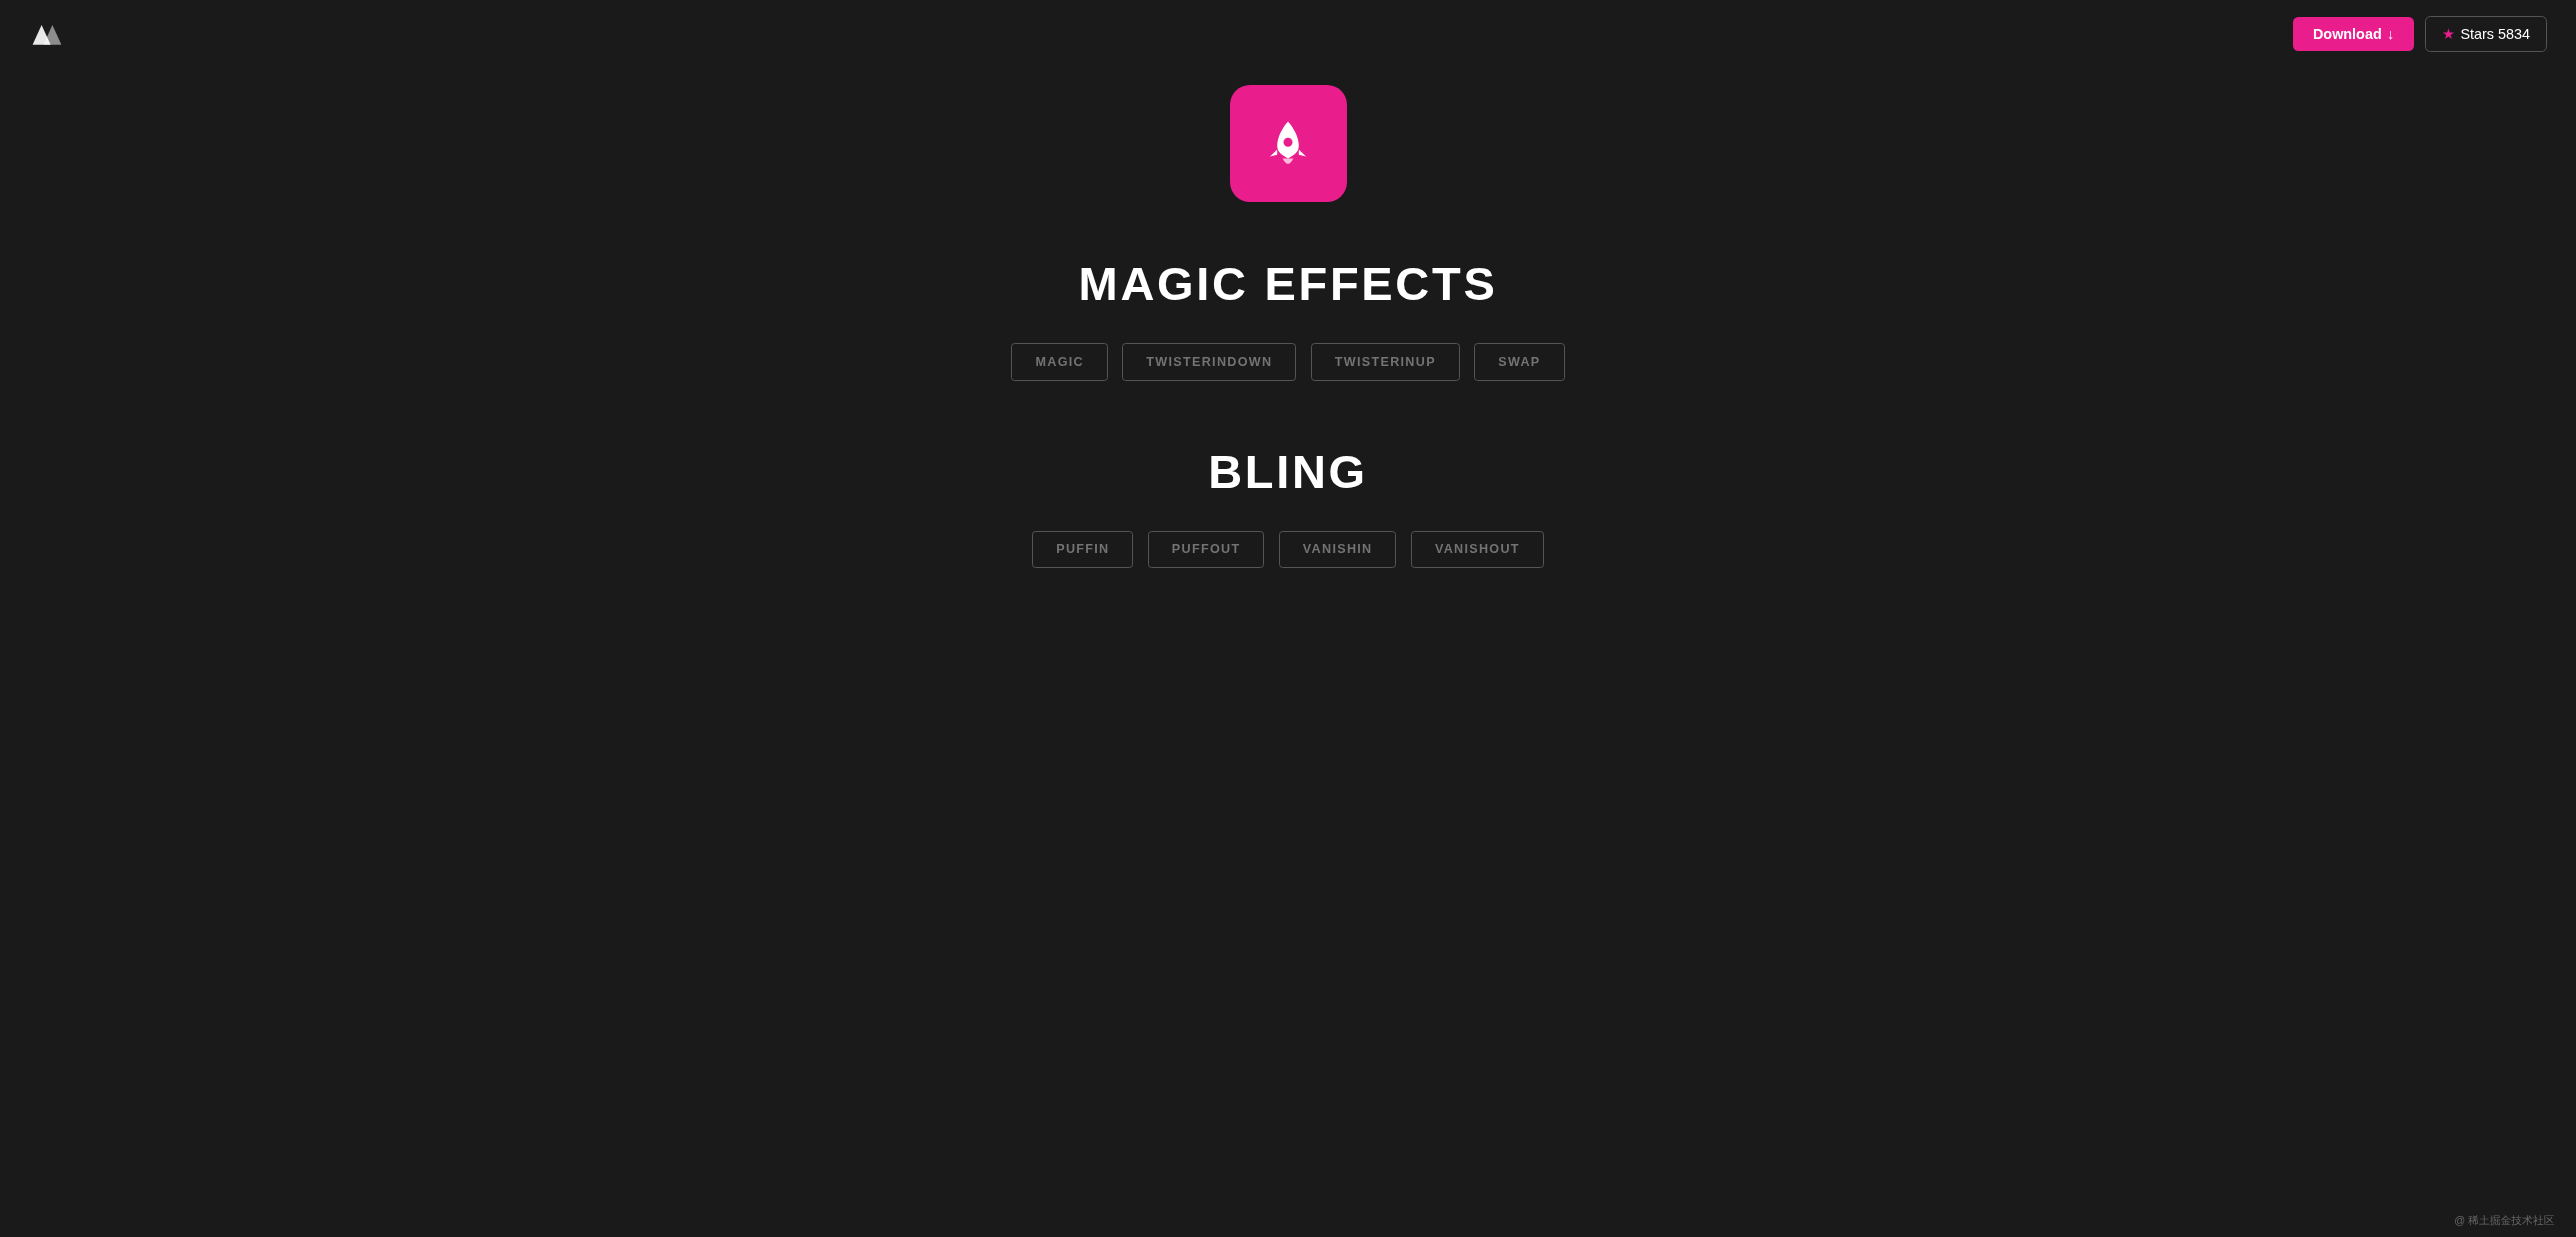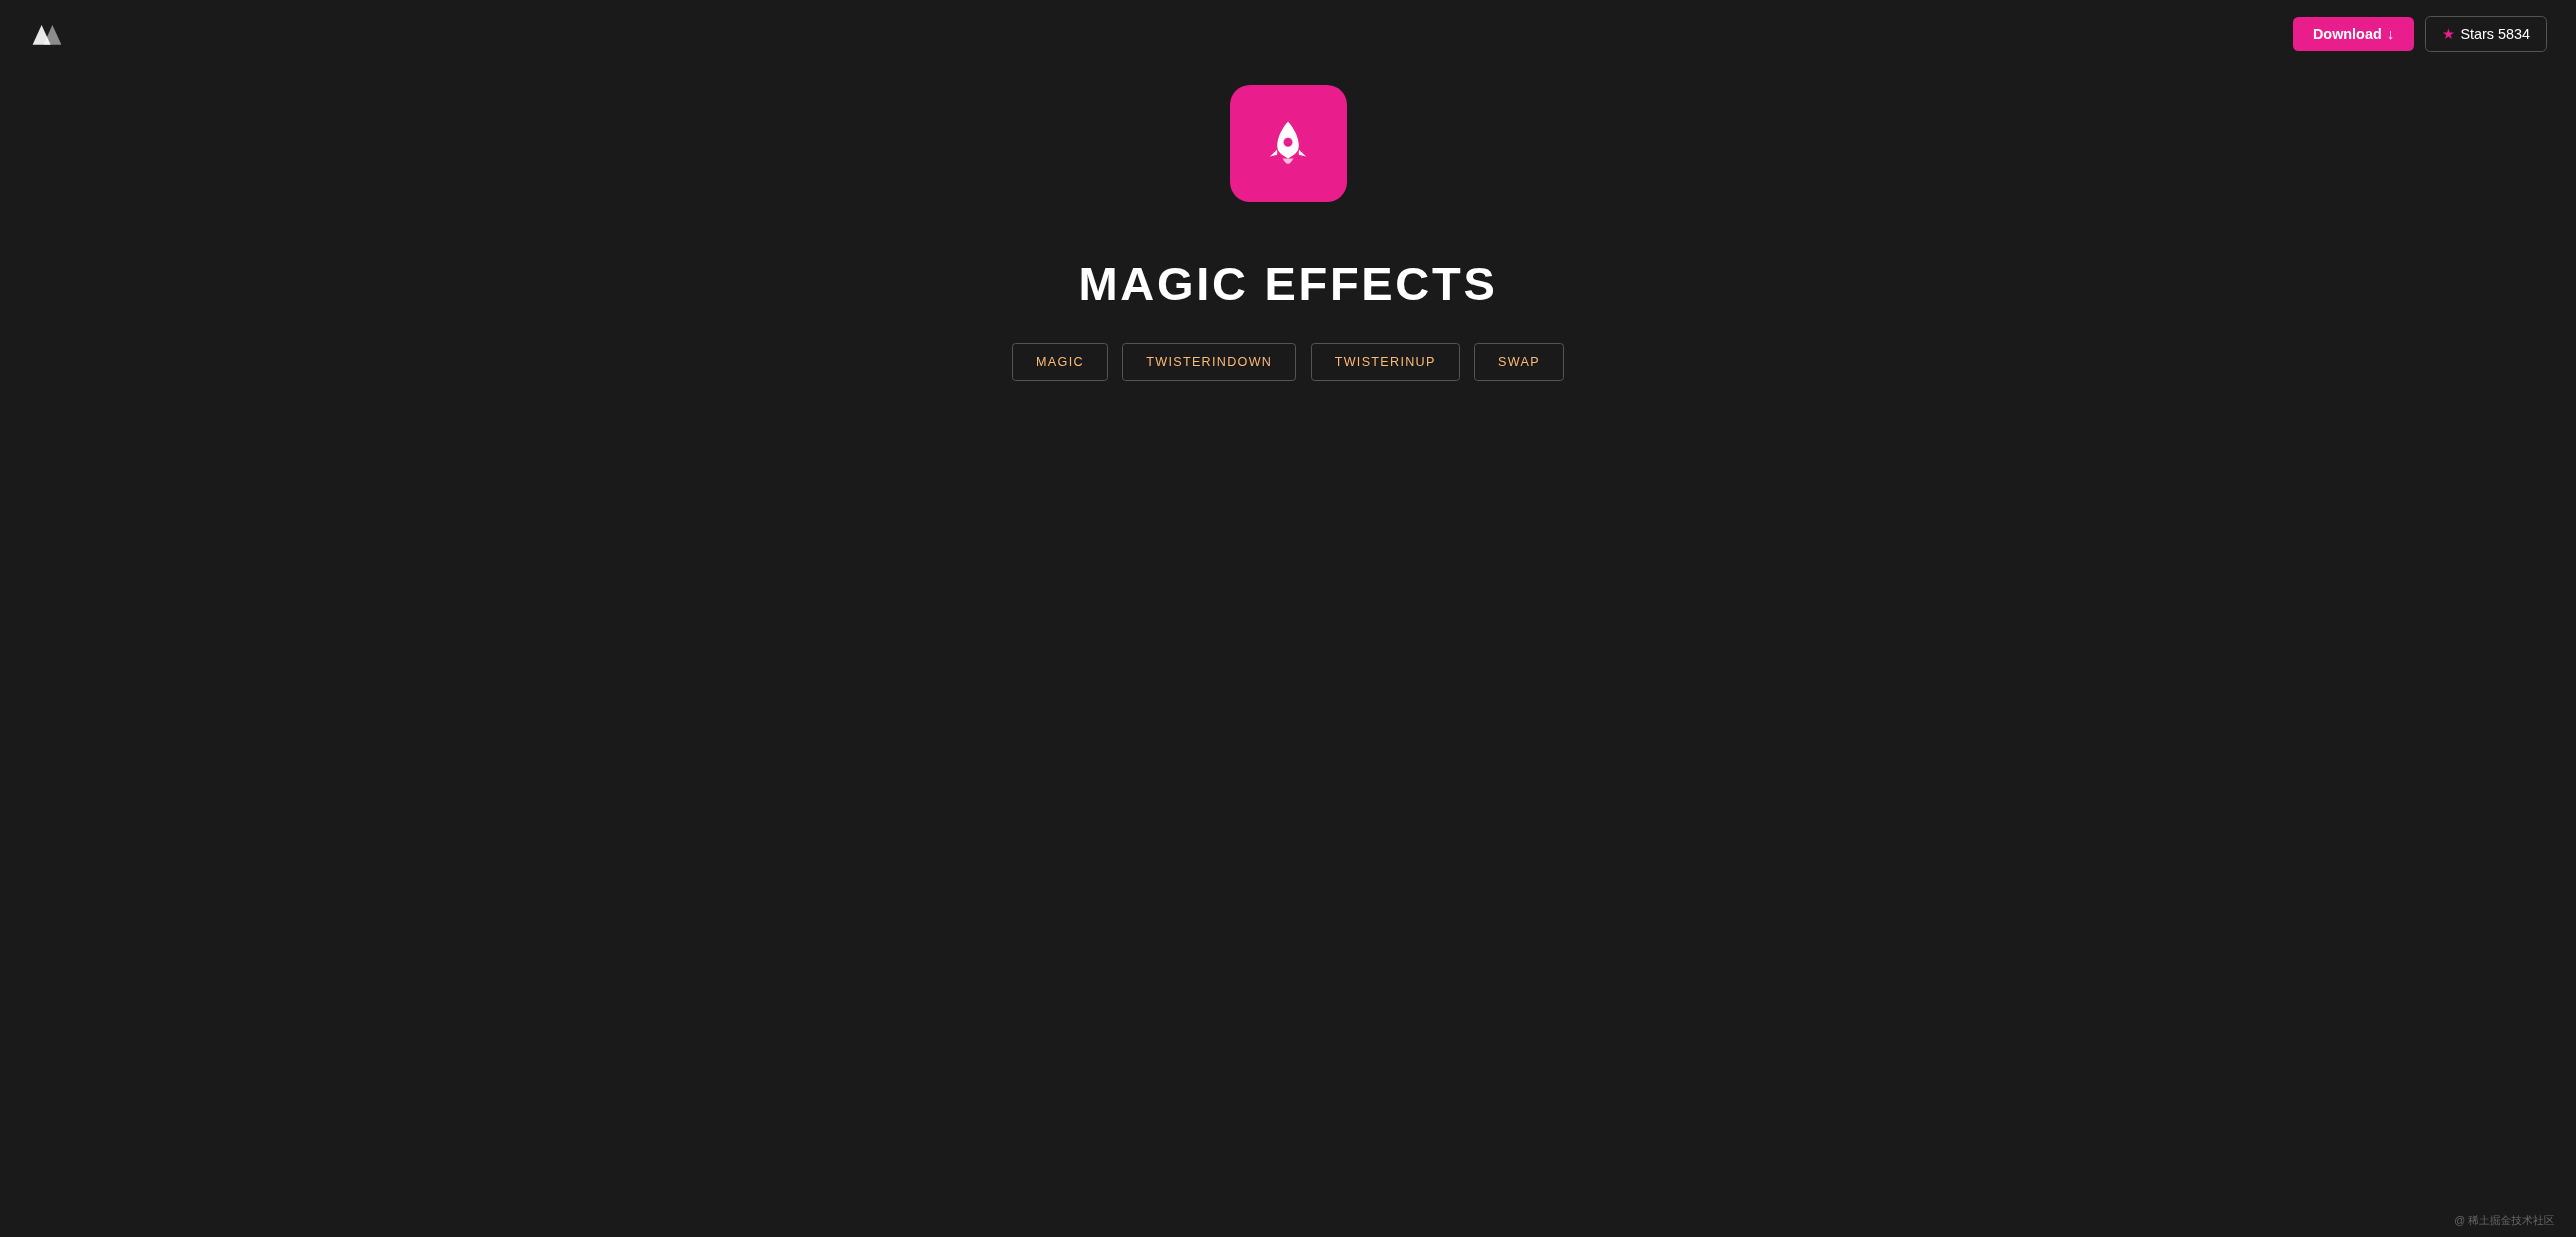--- a/index.html
+++ b/index.html
@@ -124,25 +124,25 @@
     .tags-row {
       display: flex;
       flex-wrap: wrap;
       justify-content: center;
       gap: 14.4px;
       margin-bottom: 63px;
     }
 
     .tag-btn {
       background-color: transparent;
-      color: #fdba74;
+      color: #737373;
       border: 1.3px solid #555;
       padding: 10.8px 23px;
       font-size: 12.6px;
-      font-weight: 400;
+      font-weight: 700;
       letter-spacing: 1.3px;
       border-radius: 3.6px;
       cursor: pointer;
       text-transform: uppercase;
     }
 
     
     .section {
       width: 100%;
       display: flex;
@@ -205,18 +205,27 @@
   <div id="sections-container">
       <div class="section">
         <h2 class="section-title">MAGIC EFFECTS</h2>
         <div class="tags-row">
           <button class="tag-btn">MAGIC</button>
           <button class="tag-btn">TWISTERINDOWN</button>
           <button class="tag-btn">TWISTERINUP</button>
           <button class="tag-btn">SWAP</button>
         </div>
       </div>
+      <div class="section">
+        <h2 class="section-title">BLING</h2>
+        <div class="tags-row">
+          <button class="tag-btn">PUFFIN</button>
+          <button class="tag-btn">PUFFOUT</button>
+          <button class="tag-btn">VANISHIN</button>
+          <button class="tag-btn">VANISHOUT</button>
+        </div>
+      </div>
     </div>
 
 </main>
 
 <div class="footer-note">@ 稀土掘金技术社区</div>
 
 
 </body></html>

